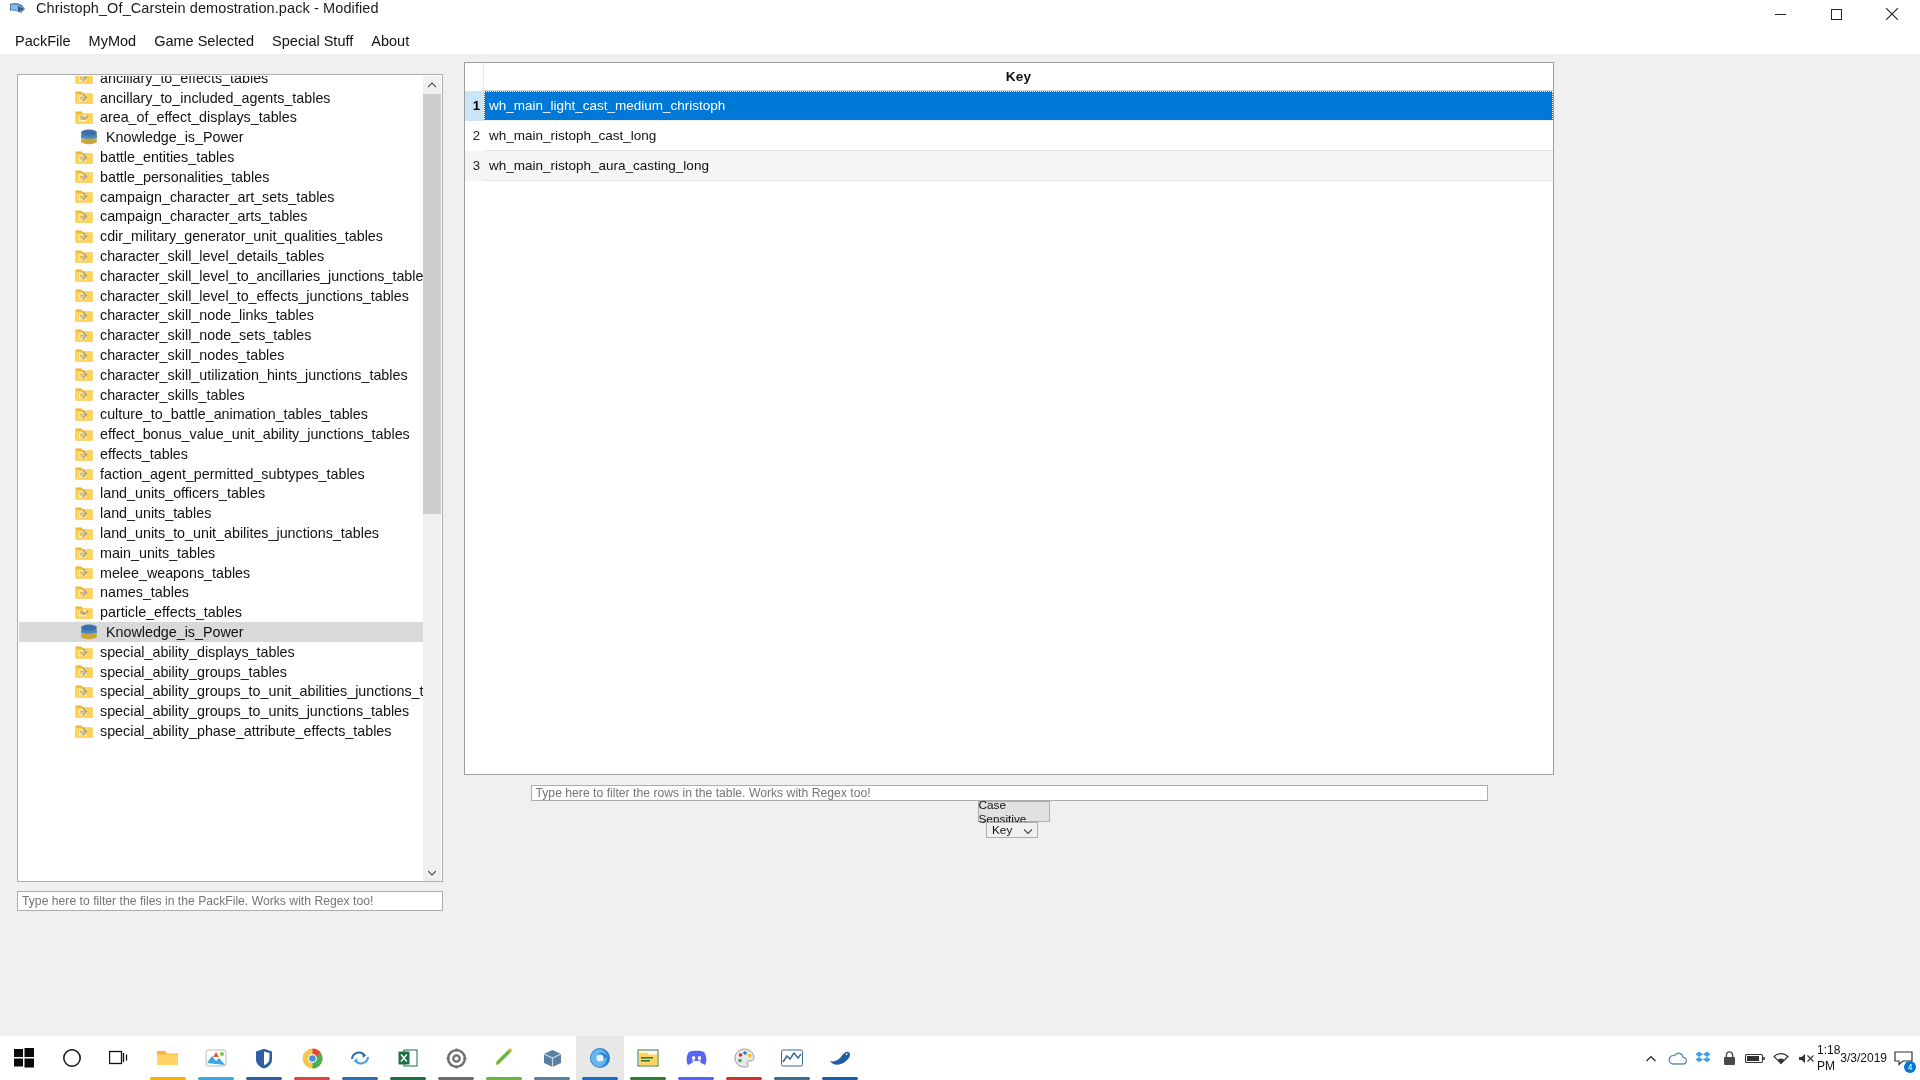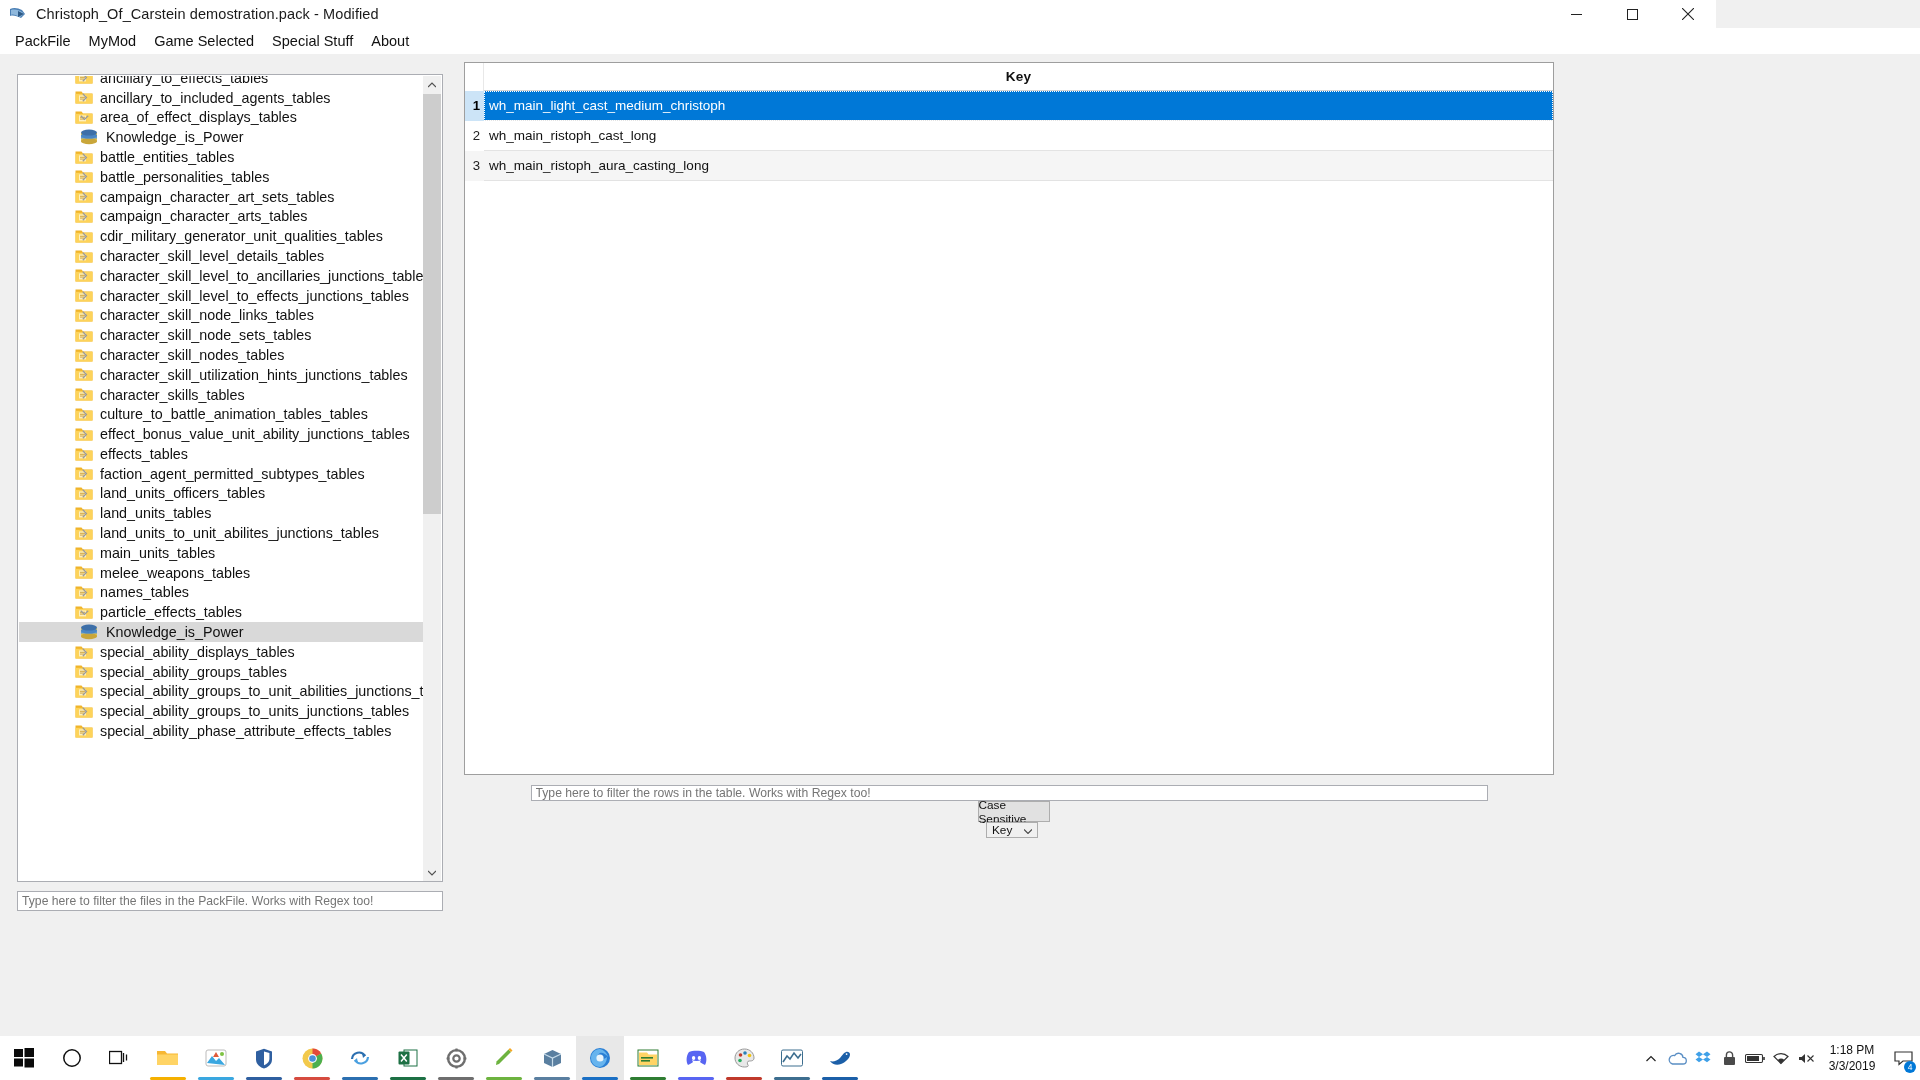--- a/index.html
+++ b/index.html
@@ -11,23 +11,23 @@
   }
   #app {
     position: relative;
     width: 1920px; height: 1080px;
     background: #f0f0f0;
   }
 
   
   .titlebar {
     position: absolute; top: 0; left: 0;
-    width: 1716px; height: 28px;
+    width: 1920px; height: 28px;
     background: #ffffff;
-    display: flex; align-items: center;
+    display: flex; 
   }
   .title-icon {
     margin-left: 9px; margin-right: 9px;
     width: 18px; height: 18px;
     position: relative; flex: none;
   }
   .title-icon svg { display: block; }
   .title-text {
     font-size: 14.5px; color: #1a1a1a;
     letter-spacing: 0.1px;
@@ -297,21 +297,21 @@
   .tray {
     position: absolute; right: 0; top: 0;
     height: 44px; display: flex; align-items: center;
   }
   .tray-ico {
     width: 26px; height: 44px;
     display: flex; align-items: center; justify-content: center;
   }
   .clock {
     width: 64px; height: 44px;
-    display: flex; flex-direction: column;
+    display: flex; 
     align-items: center; justify-content: center;
     font-size: 12px; color: #111; line-height: 1.35;
     margin-right: 2px;
   }
   .notif {
     width: 34px; height: 44px;
     display: flex; align-items: center; justify-content: center;
     position: relative;
   }
   .notif-badge {

